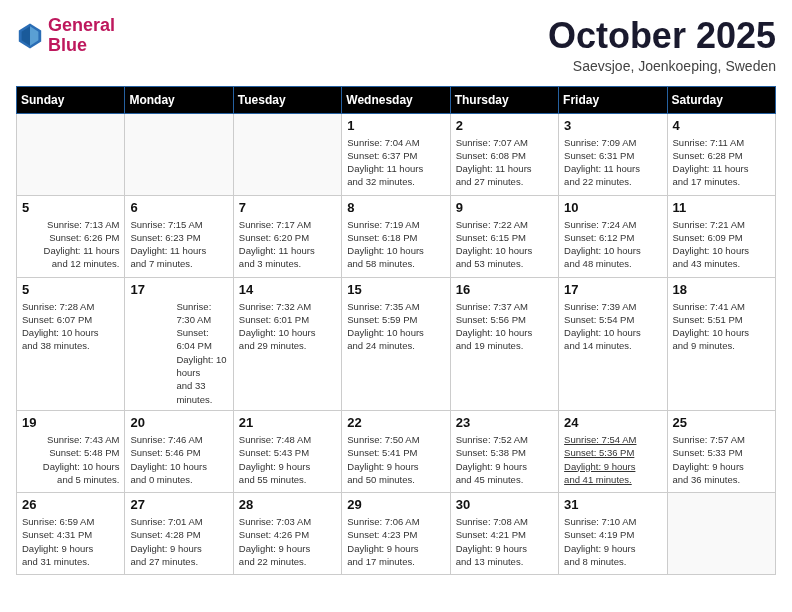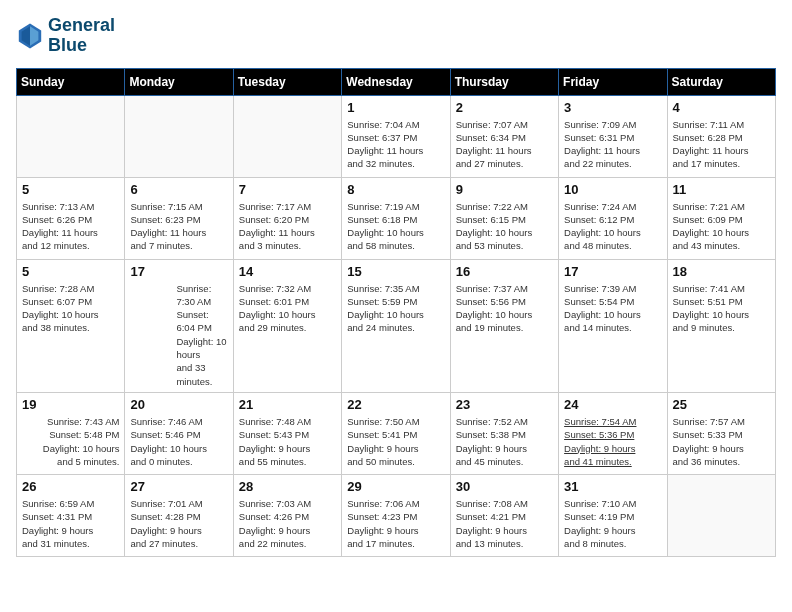--- a/index.html
+++ b/index.html
@@ -21,21 +21,21 @@
       align-items: center;
       gap: 4px;
     }
     .logo-text {
       font-size: 18px;
       font-weight: bold;
       color: #1a1a2e;
       line-height: 1.1;
     }
     .logo-text span {
-      color: #0c4a6e;
+      color: #be185d;
     }
     .logo-icon {
       width: 28px;
       height: 28px;
     }
     .title-block {
       text-align: right;
     }
     .month-title {
       font-size: 36px;
@@ -99,20 +99,24 @@
     <svg class="logo-icon" viewBox="0 0 40 40">
       <polygon points="20,2 36,12 36,28 20,38 4,28 4,12" fill="#2a6db5"></polygon>
       <polygon points="20,6 32,14 32,26 20,34" fill="#5a9fd4"></polygon>
       <polygon points="20,6 20,34 8,26 8,14" fill="#1a5a9a"></polygon>
     </svg>
     <div class="logo-text">
       <div><span>General</span></div>
       <div><span>Blue</span></div>
     </div>
   </div>
+  <div class="title-block">
+    <div class="month-title">October 2025</div>
+    <div class="location">Saevsjoe, Joenkoeping, Sweden</div>
+  </div>
 </div>
 
 <table class="calendar">
   <thead>
     <tr>
     <th>Sunday</th>
         <th>Monday</th>
         <th>Tuesday</th>
         <th>Wednesday</th>
         <th>Thursday</th>
@@ -128,21 +132,21 @@
         <td>
           <span class="day-number">1</span>
           <div class="day-info" style="white-space: pre-line;">Sunrise: 7:04 AM
 Sunset: 6:37 PM
 Daylight: 11 hours
 and 32 minutes.</div>
         </td>
         <td>
           <span class="day-number">2</span>
           <div class="day-info" style="white-space: pre-line;">Sunrise: 7:07 AM
-Sunset: 6:34 PM
+Sunset: 6:08 PM
 Daylight: 11 hours
 and 27 minutes.</div>
         </td>
         <td>
           <span class="day-number">3</span>
           <div class="day-info" style="white-space: pre-line;">Sunrise: 7:09 AM
 Sunset: 6:31 PM
 Daylight: 11 hours
 and 22 minutes.</div>
         </td>
@@ -150,21 +154,21 @@
           <span class="day-number">4</span>
           <div class="day-info" style="white-space: pre-line;">Sunrise: 7:11 AM
 Sunset: 6:28 PM
 Daylight: 11 hours
 and 17 minutes.</div>
         </td>
       </tr>
       <tr class="week-row">
         <td>
           <span class="day-number">5</span>
-          <div class="day-info" style="white-space: pre-line;">Sunrise: 7:13 AM
+          <div class="day-info" style="white-space: pre-line; text-align: right;">Sunrise: 7:13 AM
 Sunset: 6:26 PM
 Daylight: 11 hours
 and 12 minutes.</div>
         </td>
         <td>
           <span class="day-number">6</span>
           <div class="day-info" style="white-space: pre-line;">Sunrise: 7:15 AM
 Sunset: 6:23 PM
 Daylight: 11 hours
 and 7 minutes.</div>

